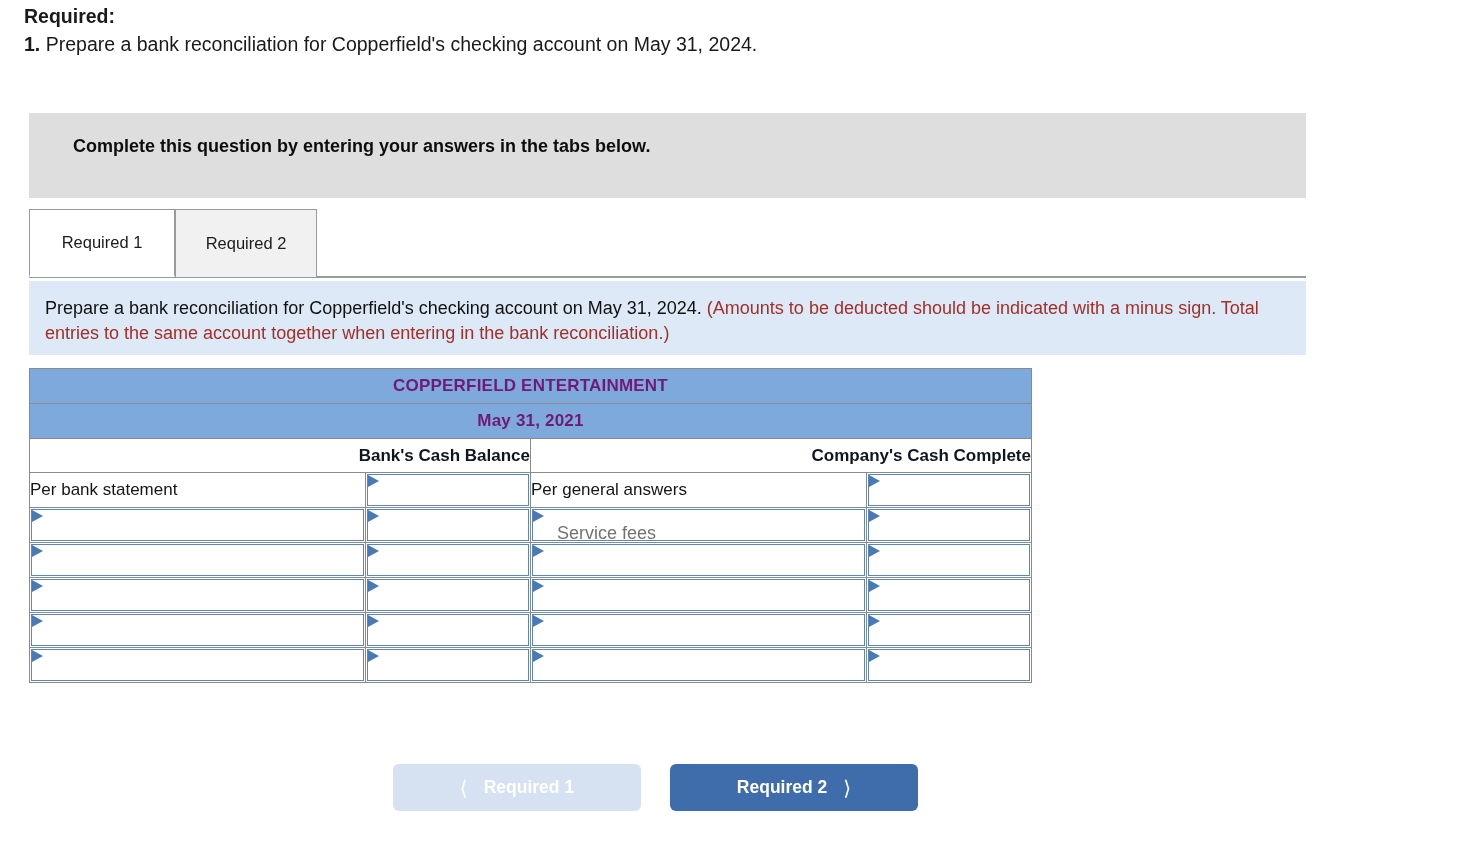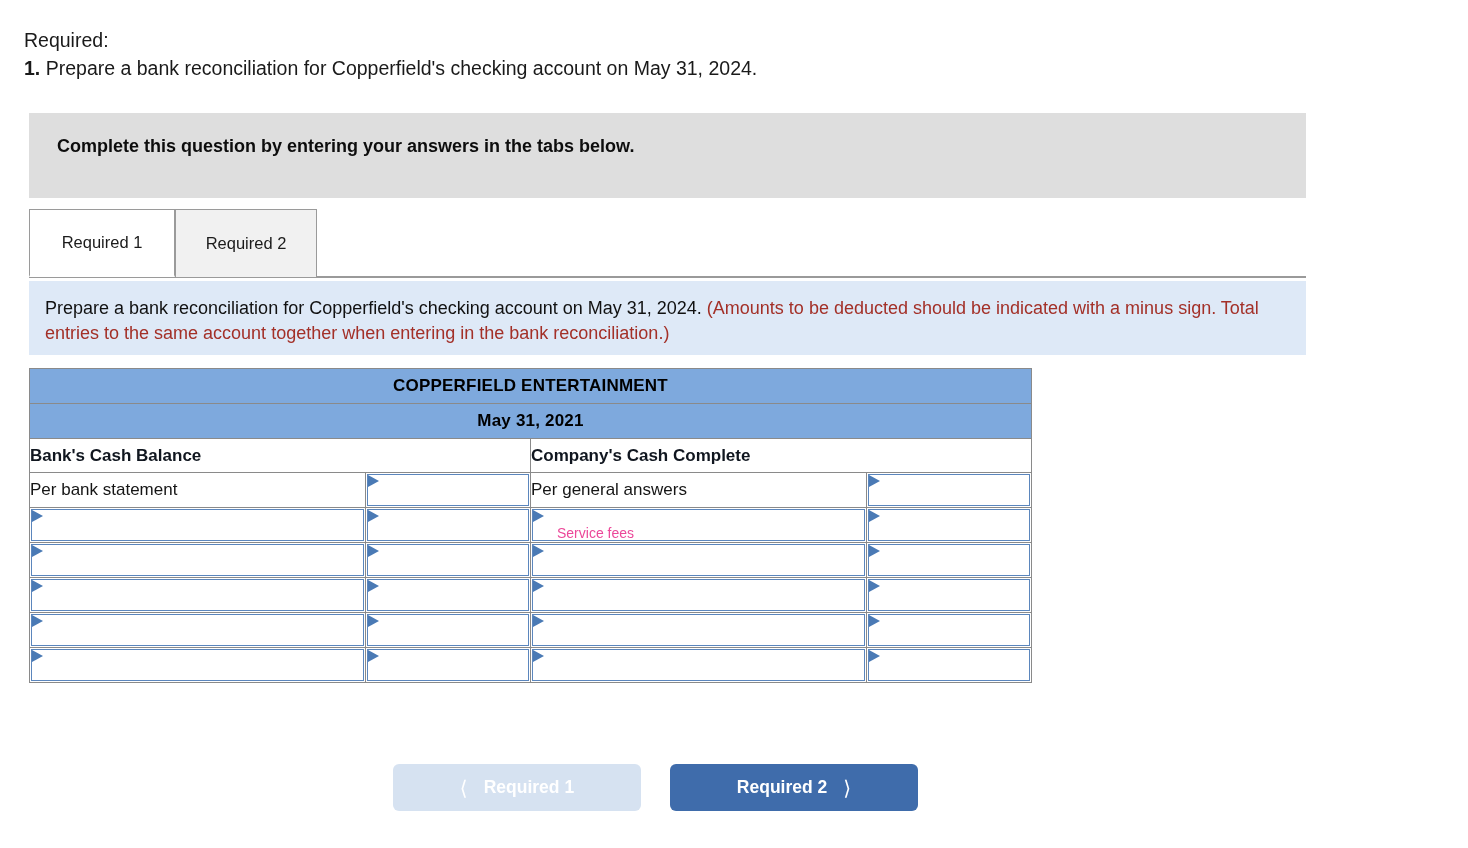--- a/index.html
+++ b/index.html
@@ -23,40 +23,39 @@
     top: 2px;
     width: 1300px;
   }
   .req-line {
     font-size: 19.5px;
     line-height: 28px;
     color: #1a1a1a;
     white-space: nowrap;
   }
   .req-heading {
-    font-weight: normal;
-    margin-top: 24px;
+    font-weight: bold;
   }
   .req-num {
     font-weight: bold;
   }
 
   
   .gray-banner {
     position: absolute;
     left: 29px;
     top: 113px;
     width: 1277px;
     height: 85px;
     background: #dedede;
     box-sizing: border-box;
   }
   .gray-banner-text {
     position: absolute;
-    left: 28px;
+    left: 44px;
     top: 23px;
     font-size: 18px;
     font-weight: bold;
     color: #0d0d0d;
   }
 
   
   .tabstrip {
     position: absolute;
     left: 29px;
@@ -138,26 +137,26 @@
     vertical-align: middle;
   }
   .col-label { width: 336px; }
   .col-amt   { width: 165px; }
 
   .hdr-blue {
     background: #7ea9dd;
     text-align: center;
     font-weight: bold;
     height: 34px;
-    color: #000000;
+    color: #701a75;
     letter-spacing: .2px;
   }
   .hdr-sub {
     background: #ffffff;
-    text-align: left;
+    text-align: right;
     font-weight: bold;
     height: 33px;
     color: #10161f;
   }
 
   .cell-static {
     height: 34px;
     background: #ffffff;
     padding-left: 8px;
     color: #151515;
@@ -171,22 +170,22 @@
     height: 32px;
     margin: 1px;
     background: #ffffff;
     border: 1.5px solid #5b86bd;
     box-sizing: border-box;
     display: flex;
     align-items: center;
   }
   .box .box-text {
     padding-left: 24px;
-    font-size: 14px;
-    color: #ec4899;
+    font-size: 18px;
+    color: #737373;
     white-space: nowrap;
     margin-top: 16px;
   }
   .tri {
     position: absolute;
     left: 0px;
     top: 0px;
     width: 0;
     height: 0;
     border-left: 11px solid #4a7ab5;

